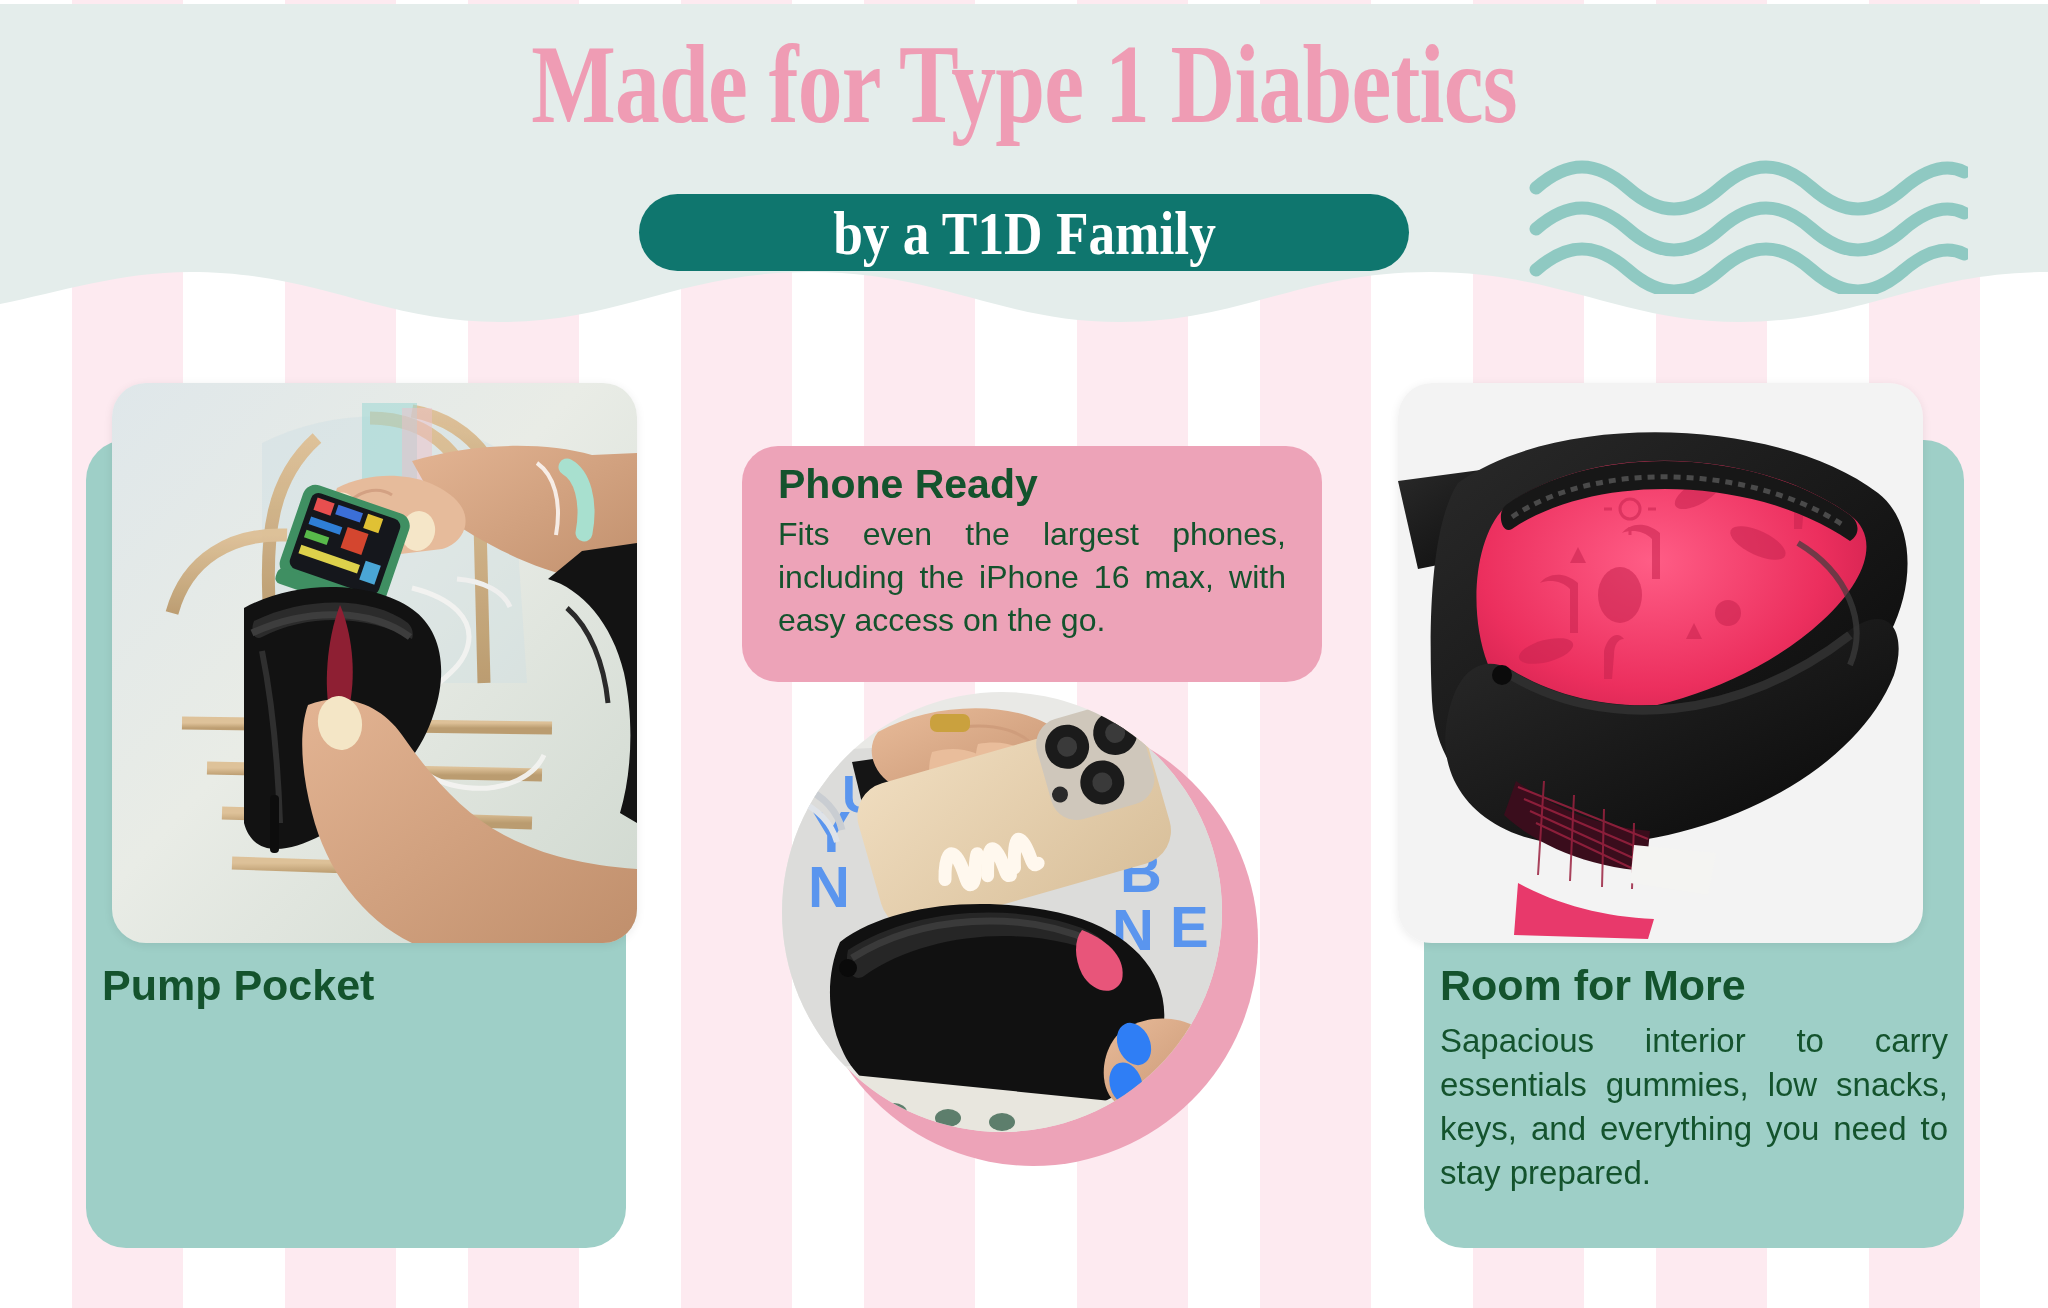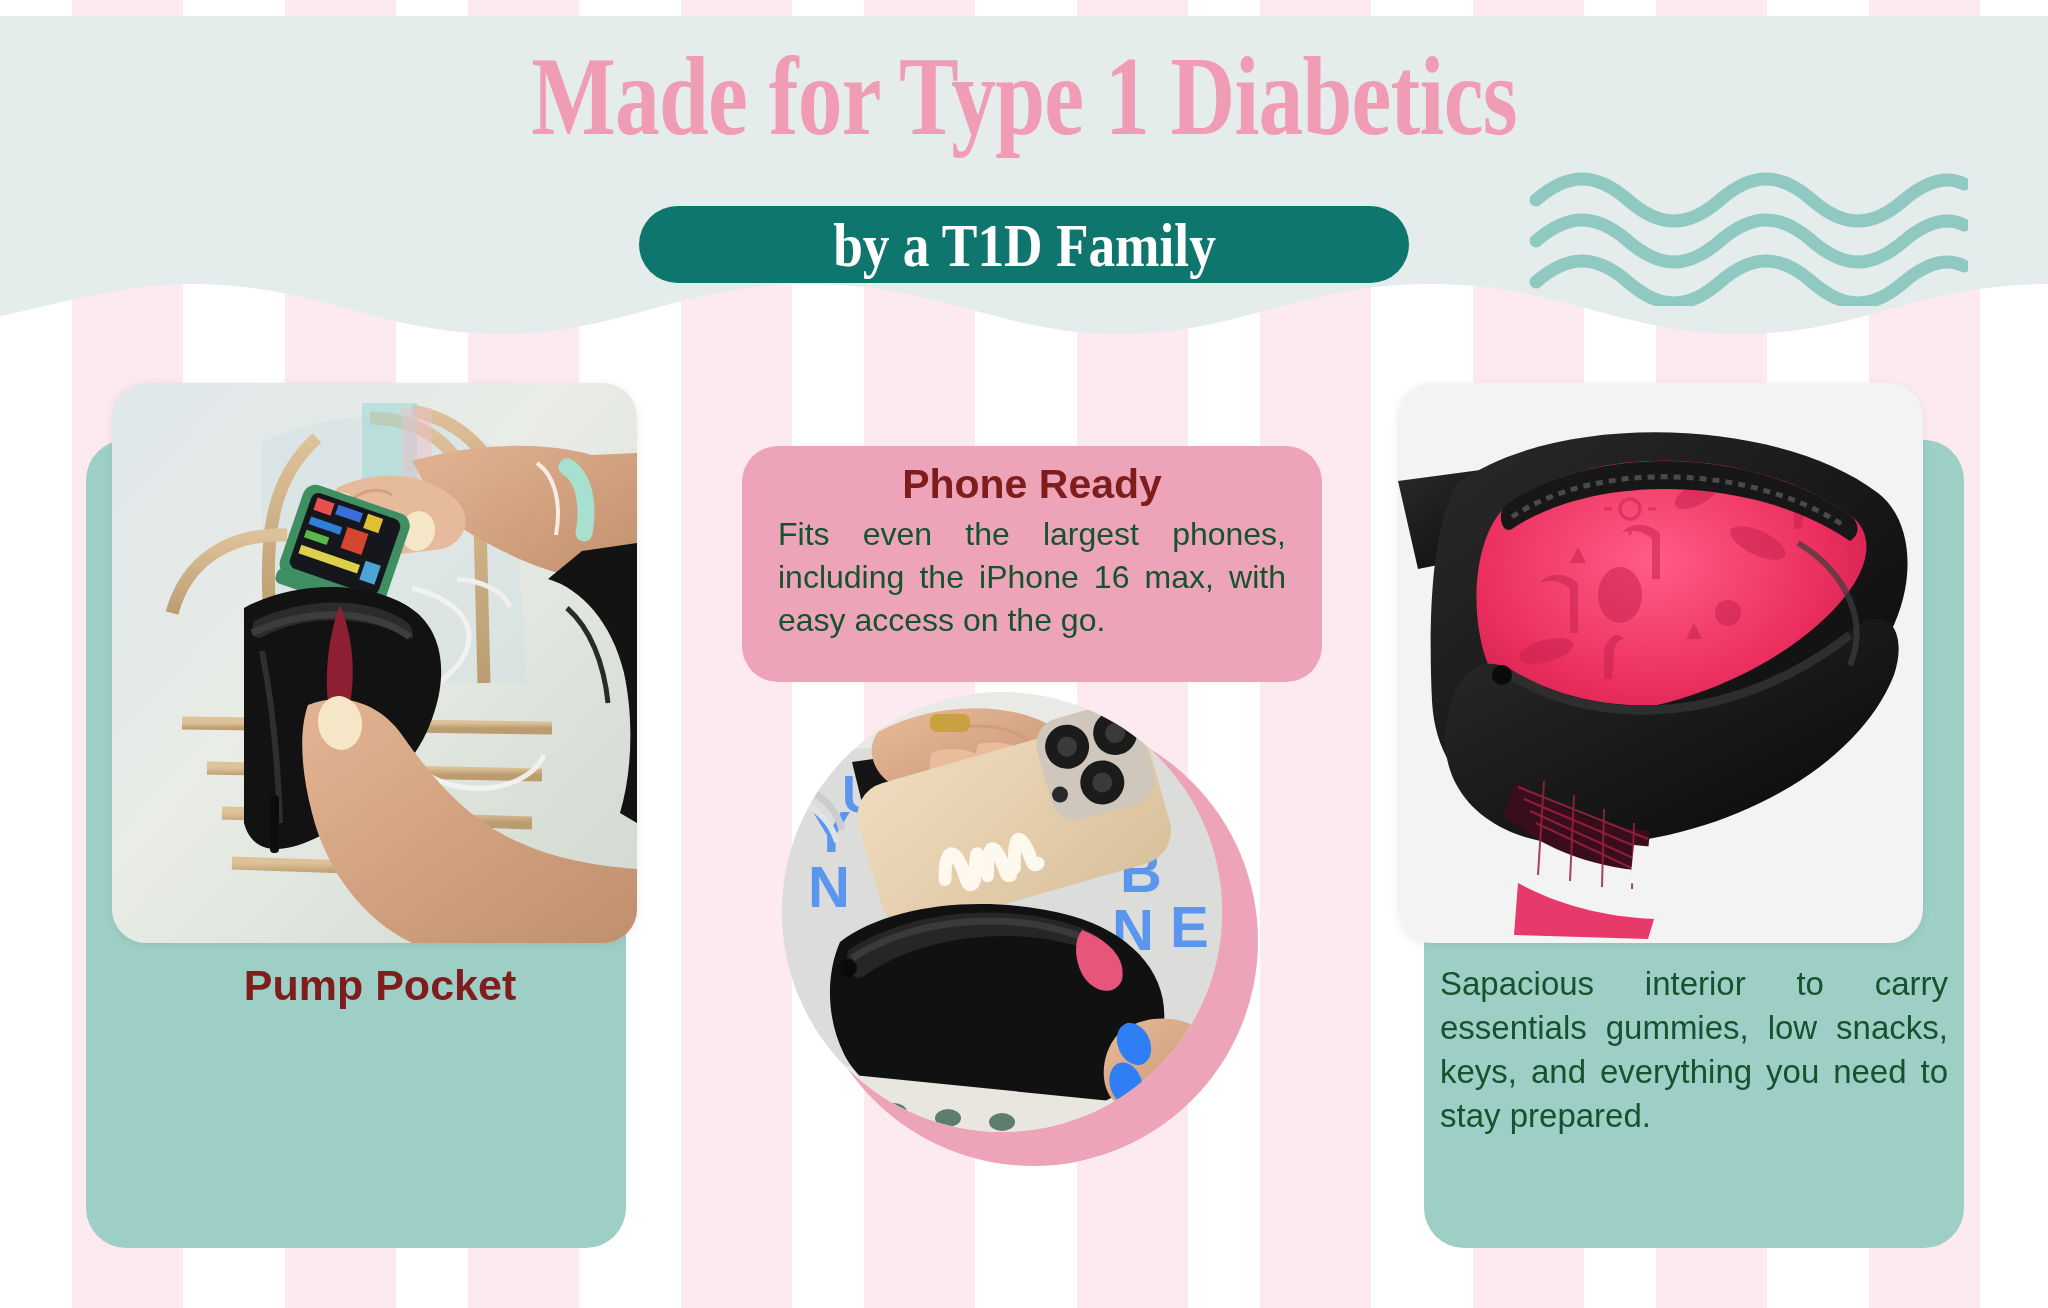--- a/index.html
+++ b/index.html
@@ -18,21 +18,21 @@
        to right,
        #ffffff 0px, #ffffff 72px,
        #fdeaf0 72px, #fdeaf0 183px,
        #ffffff 183px, #ffffff 285px,
        #fdeaf0 285px, #fdeaf0 396px);
     z-index:0;
   }
 
   
   #header {
-    position:absolute; left:0; top:16px; width:2048px; height:340px;
+    position:absolute; left:0; top:4px; width:2048px; height:340px;
     z-index:2;
   }
   #header-bg { position:absolute; inset:0; width:100%; height:100%; display:block; }
 
   #title {
     position:absolute; left:0; top:22px; width:2048px;
     text-align:center;
     font-family:"Liberation Serif", serif;
     font-weight:bold;
     font-size:112px;
@@ -106,22 +106,22 @@
     border-radius:34px; overflow:hidden; z-index:4;
     box-shadow:0 2px 10px rgba(0,0,0,.08);
   }
   #right-caption {
     position:absolute; left:1424px; top:962px; width:540px;
     padding:0 16px; z-index:5;
   }
 
   
   .card-heading {
-    font-size:43px; font-weight:bold; color:#7f1d1d;
-    text-align:center; line-height:1.1; margin-bottom:10px;
+    font-size:43px; font-weight:bold; color:#14532d;
+    line-height:1.1; margin-bottom:10px;
   }
   .card-body {
     font-size:33px; color:#14532d; line-height:1.33;
     text-align:justify; text-justify:inter-word;
   }
   #center-pill .card-heading { font-size:41px; margin-bottom:6px; }
   #center-pill .card-body { font-size:32px; line-height:1.34; }
 
   .photo-svg { width:100%; height:100%; display:block; }
 </style>
@@ -421,14 +421,15 @@
 
     <path d="M236,462 L318,470 L310,512 L232,500Z" fill="#f4f4f2"></path>
 
     <path d="M120,500 C160,522 208,534 256,536 L250,556 L116,552Z" fill="#e8396b"></path>
 
     <path d="M400,160 C450,190 470,240 452,282" stroke="#3d3d3d" stroke-width="6" fill="none" opacity=".7"></path>
   </svg>
 </div>
 
 <div id="right-caption">
+  <div class="card-heading">Room for More</div>
   <div class="card-body">Sapacious interior to carry essentials gummies, low snacks, keys, and everything you need to stay prepared.</div>
 </div>
 
 </body></html>

